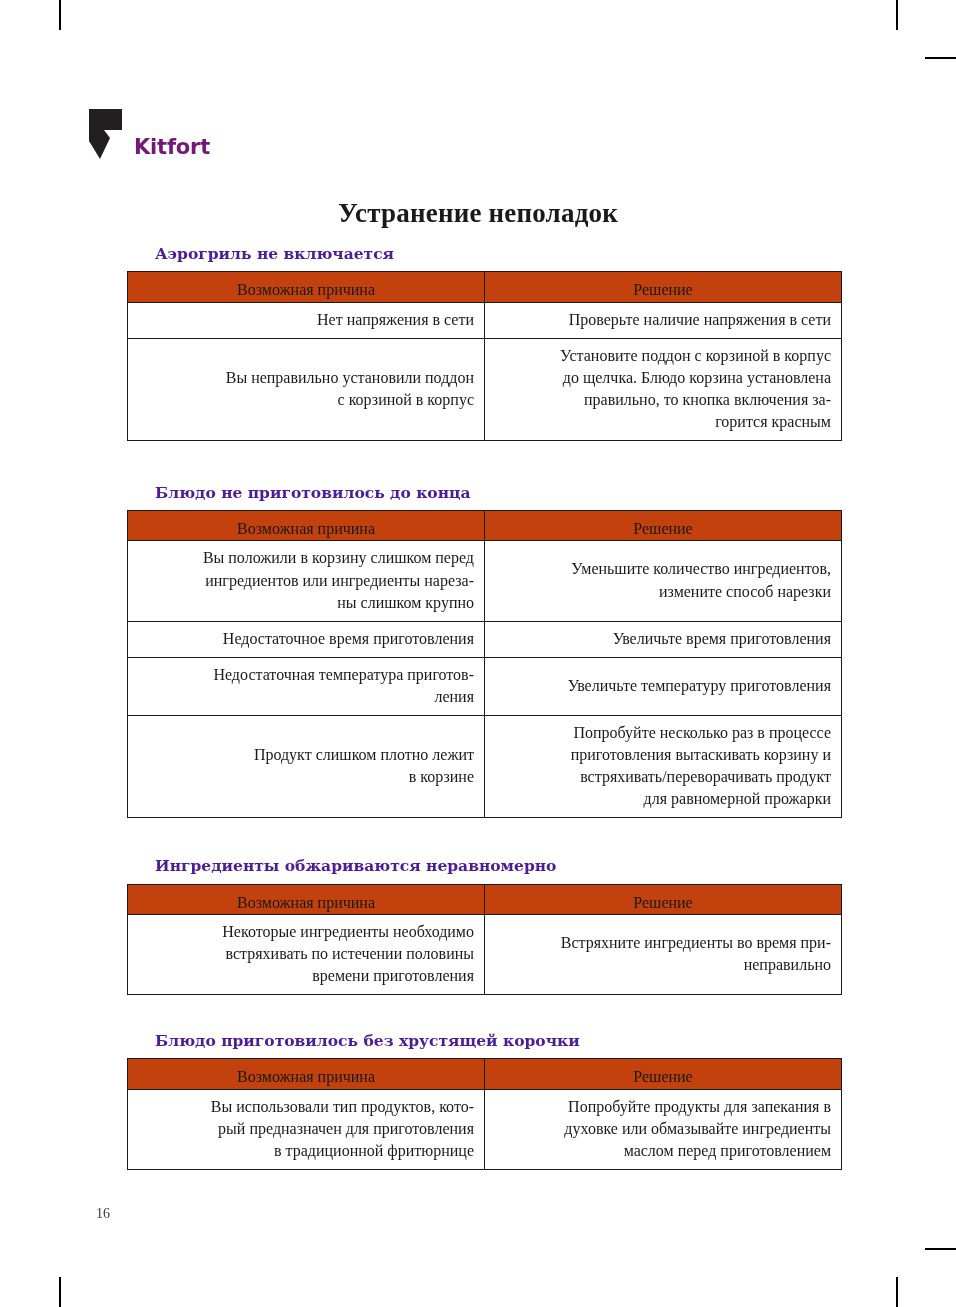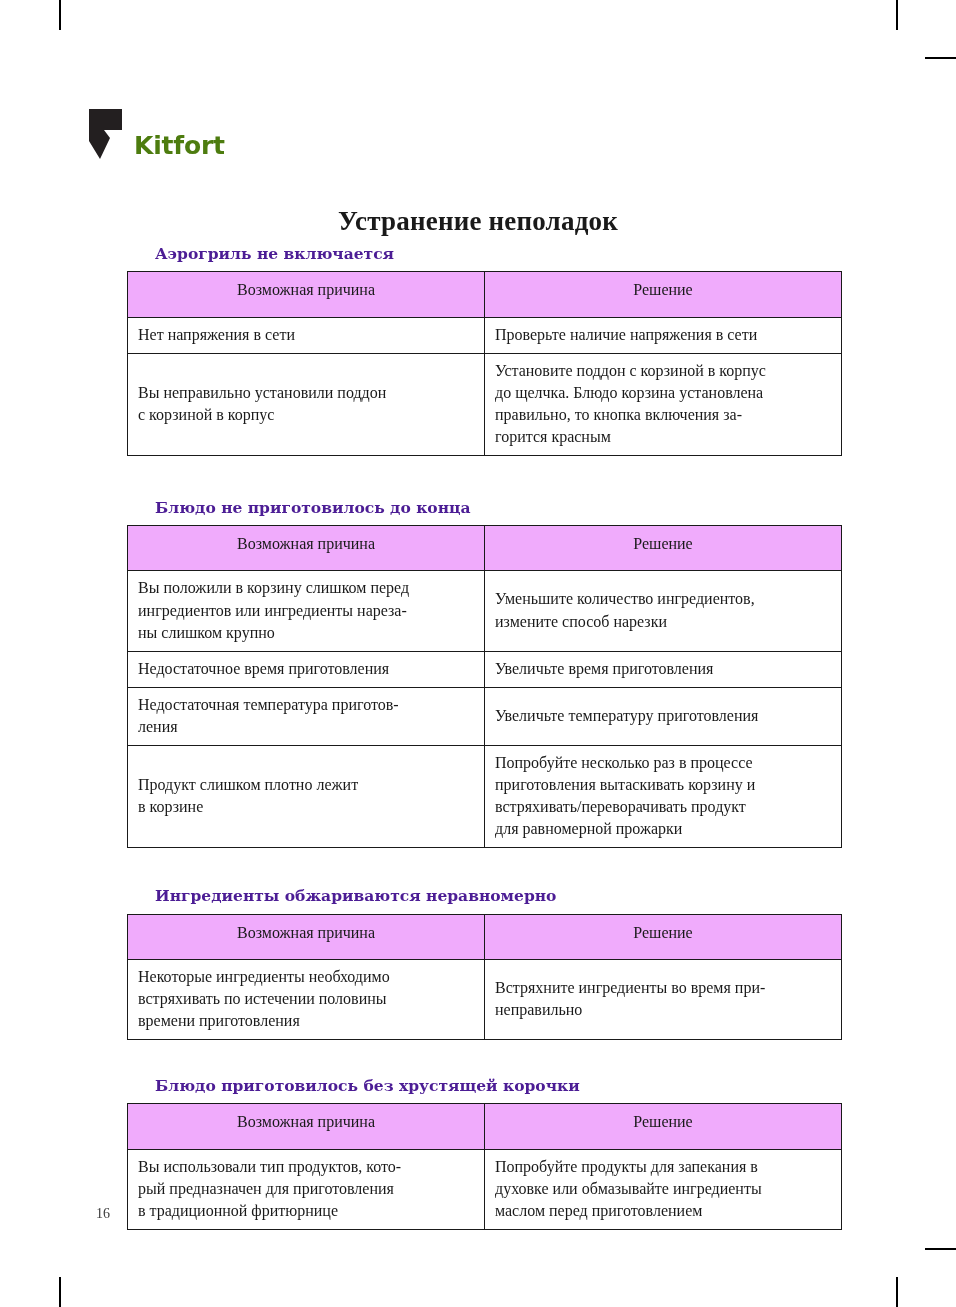--- a/index.html
+++ b/index.html
@@ -41,32 +41,32 @@
     gap: 6px;
   }
   .logo-mark {
     width: 40px;
     height: 52px;
     display: block;
   }
   .logo-word {
     font-family: "DejaVu Sans", "Liberation Sans", sans-serif;
     font-weight: 700;
-    font-size: 25px;
+    font-size: 21px;
     line-height: 1;
     letter-spacing: -0.2px;
-    color: #4d7c0f;
+    color: #701a75;
     padding-bottom: 2px;
   }
 
   
   .page-title {
     position: absolute;
     left: 0;
-    top: 188px;
+    top: 180px;
     width: 956px;
     text-align: center;
     font-size: 27px;
     font-weight: 700;
     letter-spacing: 0.2px;
     color: #1a1a1a;
   }
 
   
   .content {
@@ -101,25 +101,25 @@
   table.issue-table th,
   table.issue-table td {
     border: 1.5px solid #1a1a1a;
     font-size: 16px;
     line-height: 1.38;
     vertical-align: middle;
     padding: 6px 10px 7px 10px;
     font-weight: 400;
   }
   table.issue-table thead th {
-    background: #f0abfc;
+    background: #c2410c;
     text-align: center;
-    padding: 7px 10px 15px 10px;
-  }
-  table.issue-table td { text-align: left; }
+    padding: 7px 10px 0 10px;
+  }
+  table.issue-table td { text-align: right; }
 
   .cell-line { display: block; white-space: pre; }
 
   
   .gap-a { height: 30px; }
   .gap-b { height: 26px; }
   .gap-c { height: 24px; }
 
   
   .page-number {

